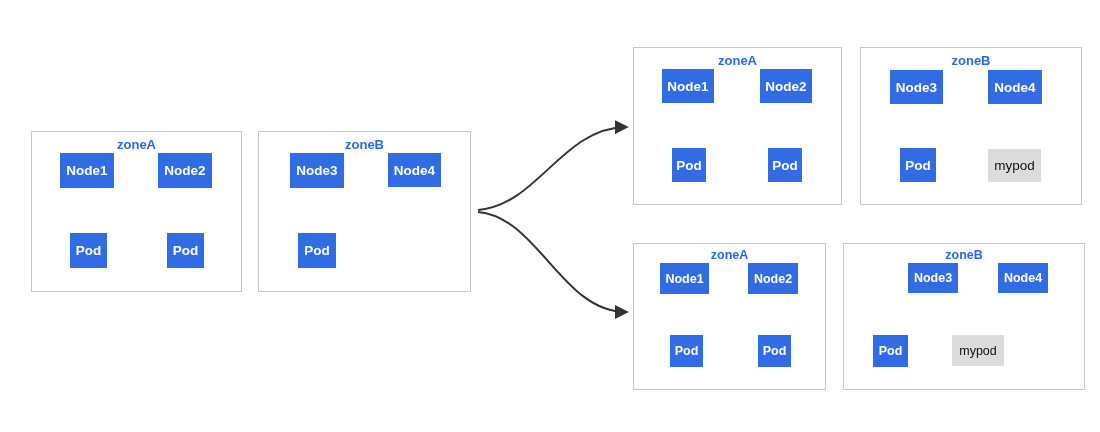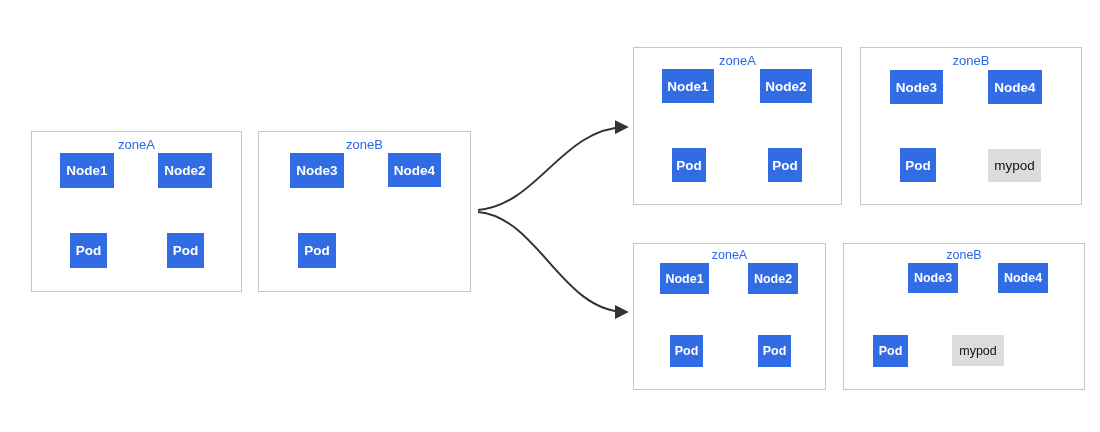--- a/index.html
+++ b/index.html
@@ -38,21 +38,21 @@
   .z4 { left: 860px; top: 47px;  width: 222px; height: 158px; }
   .z5 { left: 633px; top: 243px; width: 193px; height: 147px; }
   .z6 { left: 843px; top: 243px; width: 242px; height: 147px; }
 
   .zone-title {
     position: absolute;
     top: 5px; left: 0; right: 0;
     text-align: center;
     color: var(--zone-title, #2968e8);
     font-size: 13px;
-    font-weight: 400;
+    font-weight: 700;
   }
   .z5 .zone-title, .z6 .zone-title { font-size: 12.5px; top: 4px; }
 
   .box {
     position: absolute;
     display: flex;
     align-items: center;
     justify-content: center;
     border-radius: 0;
     background: var(--node-fill, #326ce5);

